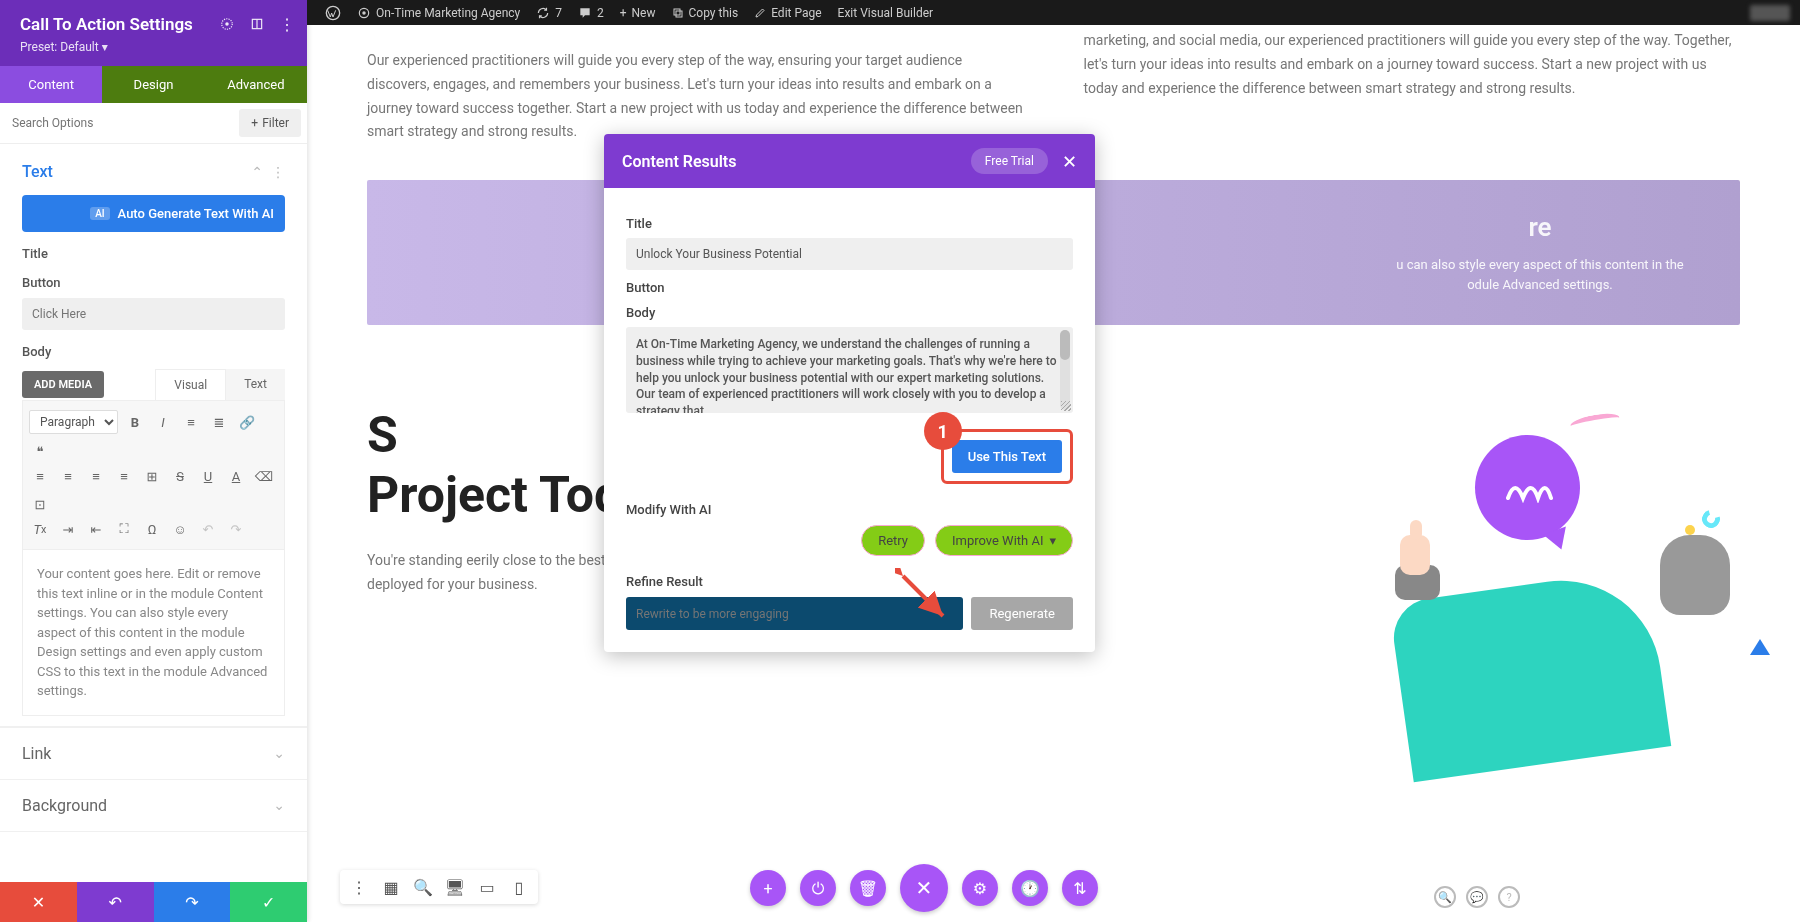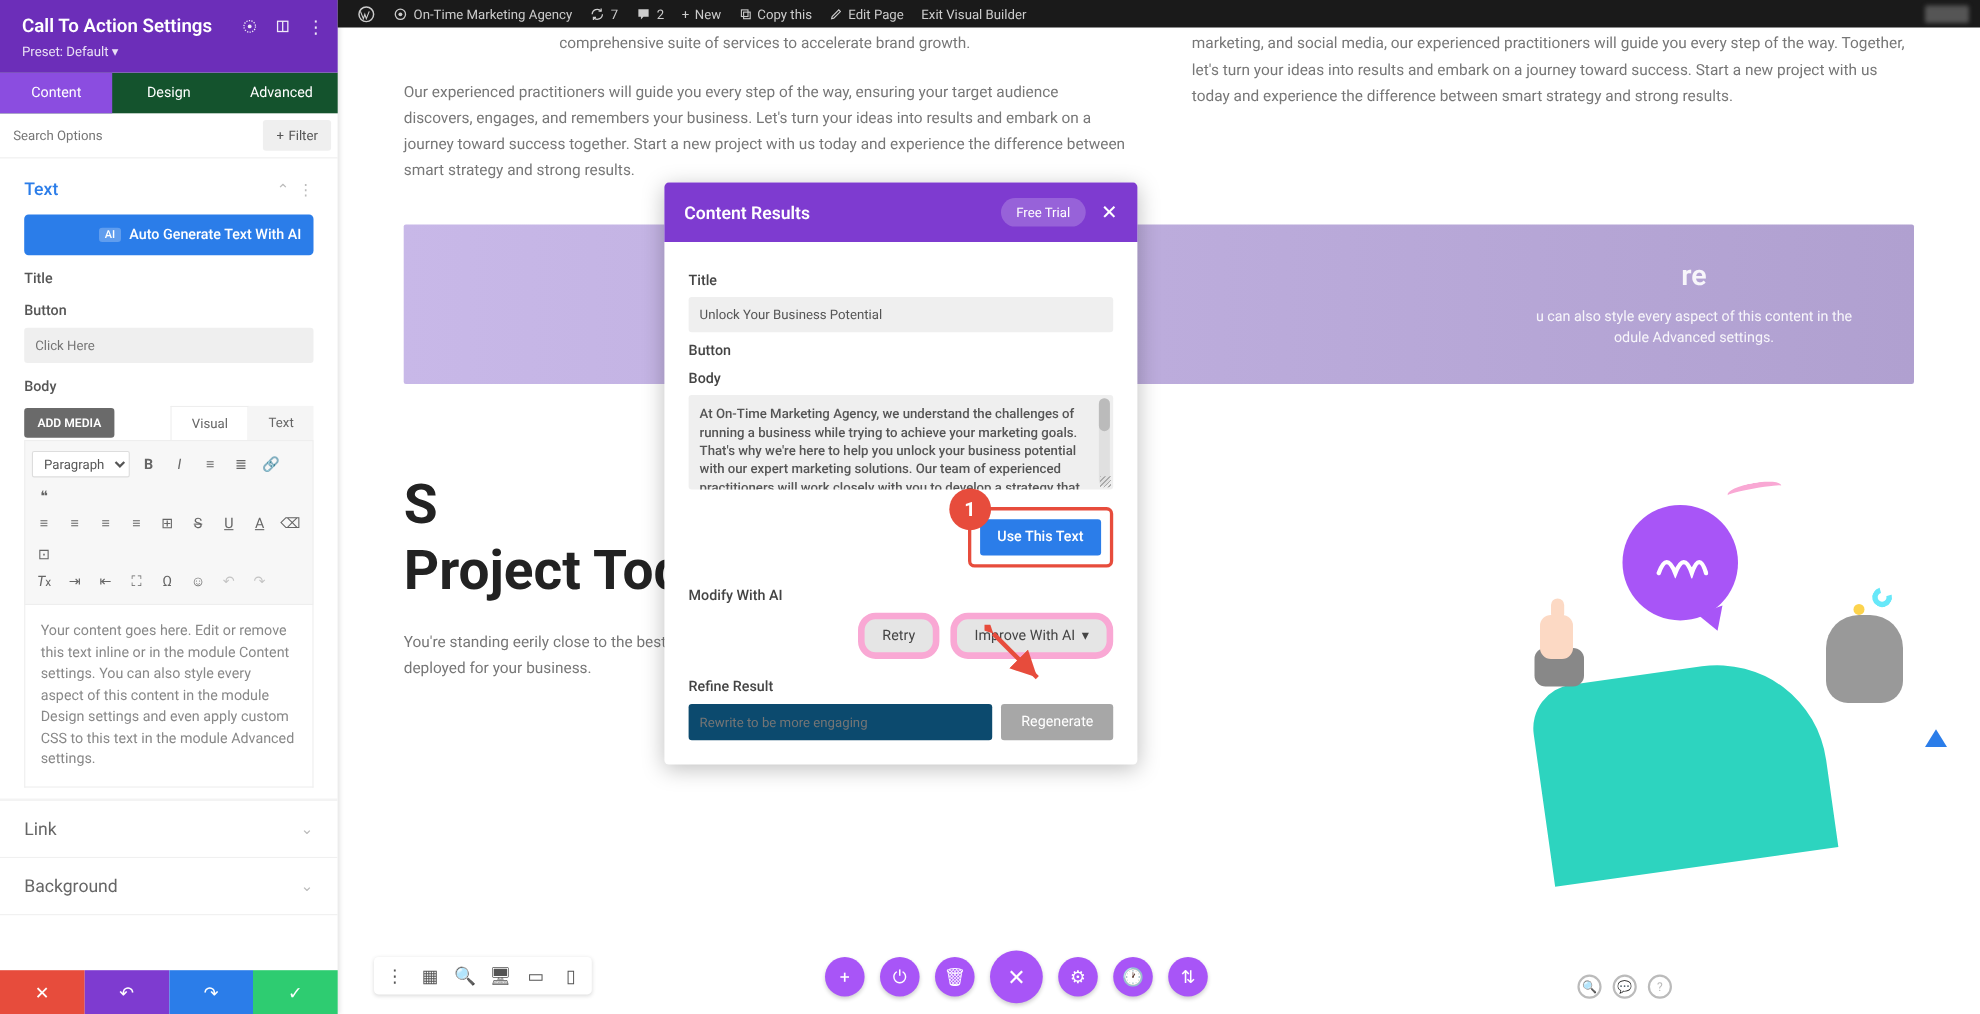--- a/index.html
+++ b/index.html
@@ -12,21 +12,21 @@
 .wp-admin-bar .avatar-blur { width: 40px; height: 16px; background: #555; filter: blur(2px); border-radius: 2px; }
 
 
 .settings-panel { position: absolute; top: 0; left: 0; width: 307px; height: 100%; background: #fff; display: flex; flex-direction: column; box-shadow: 2px 0 4px rgba(0,0,0,0.1); z-index: 50; }
 .panel-header { background: #6c2eb9; color: #fff; padding: 14px 20px 12px; position: relative; }
 .panel-header h2 { font-size: 17px; font-weight: 600; }
 .panel-header .preset { font-size: 12px; margin-top: 6px; color: rgba(255,255,255,0.85); cursor: pointer; }
 .header-icons { position: absolute; top: 16px; right: 12px; display: flex; gap: 14px; }
 .header-icons span { width: 16px; height: 16px; opacity: 0.9; cursor: pointer; display: flex; align-items: center; justify-content: center; }
 
-.panel-tabs { display: flex; background: #14532d; }
+.panel-tabs { display: flex; background: #4d7c0f; }
 .panel-tabs .tab { flex: 1; text-align: center; padding: 11px 0; color: #fff; font-size: 13px; cursor: pointer; }
 .panel-tabs .tab.active { background: #8b4de0; }
 
 .search-row { display: flex; align-items: center; border-bottom: 1px solid #eee; }
 .search-row input { flex: 1; border: none; padding: 10px 12px; font-size: 12px; color: #888; background: #fff; outline: none; }
 .filter-btn { background: #efefef; border: none; padding: 7px 12px; margin: 6px; font-size: 12px; color: #555; border-radius: 3px; cursor: pointer; display: flex; align-items: center; gap: 4px; }
 
 .panel-body { flex: 1; overflow-y: auto; padding: 0; }
 .section { padding: 14px 22px 10px; border-bottom: 1px solid #f0f0f0; }
 .section-header { display: flex; align-items: center; justify-content: space-between; cursor: pointer; padding: 4px 0;}
@@ -97,21 +97,21 @@
 .canvas-controls .cc { width: 22px; height: 22px; color: #555; display: flex; align-items: center; justify-content: center; cursor: pointer; }
 
 .bottom-circle-bar { position: absolute; bottom: 10px; left: 750px; display: flex; gap: 14px; align-items: center; }
 .circ-btn { width: 36px; height: 36px; border-radius: 50%; background: #a855f7; color: #fff; display: flex; align-items: center; justify-content: center; font-size: 16px; cursor: pointer; box-shadow: 0 2px 4px rgba(0,0,0,0.2); }
 .circ-btn.big { width: 48px; height: 48px; font-size: 20px; }
 
 .bottom-right-icons { position: absolute; bottom: 14px; right: 280px; display: flex; gap: 10px; }
 .br-icon { width: 22px; height: 22px; border-radius: 50%; border: 2px solid #bbb; color: #bbb; display: flex; align-items: center; justify-content: center; font-size: 11px; cursor: pointer; }
 
 
-.modal { position: absolute; top: 166px; left: 604px; width: 430px; background: #fff; border-radius: 4px; box-shadow: 0 4px 20px rgba(0,0,0,0.25); z-index: 200; }
+.modal { position: absolute; top: 134px; left: 604px; width: 491px; background: #fff; border-radius: 4px; box-shadow: 0 4px 20px rgba(0,0,0,0.25); z-index: 200; }
 .modal-header { background: #7e3bd0; color: #fff; padding: 14px 18px; display: flex; align-items: center; justify-content: space-between; border-radius: 4px 4px 0 0; }
 .modal-header h3 { font-size: 16px; font-weight: 600; }
 .modal-header .right { display: flex; align-items: center; gap: 14px; }
 .free-trial-pill { background: rgba(255,255,255,0.2); padding: 6px 14px; border-radius: 14px; font-size: 12px; cursor: pointer; }
 .modal-close { font-size: 18px; cursor: pointer; }
 
 .modal-body { padding: 18px 22px; }
 .m-label { font-size: 13px; color: #444; font-weight: 500; margin: 10px 0 7px; }
 .m-field { width: 100%; background: #efefef; border: none; padding: 9px 10px; font-size: 12px; color: #555; border-radius: 3px; }
 .m-textarea-wrap { background: #efefef; border-radius: 3px; padding: 9px 10px; height: 86px; position: relative; overflow: hidden; }
@@ -119,21 +119,21 @@
 .m-textarea-wrap .scroll-thumb { position: absolute; right: 3px; top: 3px; width: 10px; height: 30px; background: #bbb; border-radius: 5px; }
 .m-textarea-wrap .resize-grip { position: absolute; right: 2px; bottom: 2px; width: 10px; height: 10px; background: repeating-linear-gradient(135deg, #aaa 0 1px, transparent 1px 3px); }
 .m-textarea-text { font-size: 12px; color: #555; line-height: 1.4; font-weight: 500; }
 
 .use-text-wrap { display: flex; justify-content: flex-end; margin: 16px 0 6px; position: relative; }
 .use-text-highlight { border: 3px solid #e74c3c; border-radius: 6px; padding: 8px; position: relative; }
 .use-text-btn { background: #2b7de9; color: #fff; border: none; padding: 9px 16px; font-size: 13px; font-weight: 500; border-radius: 3px; cursor: pointer; }
 .step-badge { position: absolute; top: -20px; left: -20px; width: 38px; height: 38px; background: #e74c3c; border-radius: 50%; color: #fff; font-size: 18px; font-weight: 700; display: flex; align-items: center; justify-content: center; }
 
 .modify-row { display: flex; justify-content: flex-end; gap: 10px; margin: 8px 0 6px; }
-.pill-outline { border: 6px solid #f9a8d4; background: #e5e5e5; padding: 7px 16px; font-size: 13px; color: #444; border-radius: 16px; cursor: pointer; display: flex; align-items: center; gap: 6px; }
+.pill-outline { border: 1px solid #f9a8d4; background: #84cc16; padding: 7px 16px; font-size: 13px; color: #444; border-radius: 16px; cursor: pointer; display: flex; align-items: center; gap: 6px; }
 
 .arrow-annotation { position: absolute; top: 568px; left: 895px; z-index: 210; pointer-events: none; }
 
 .refine-row { display: flex; gap: 8px; margin: 8px 0 4px; }
 .refine-input { flex: 1; background: #0c4a6e; border: none; padding: 9px 10px; font-size: 12px; color: #999; border-radius: 3px; }
 .regen-btn { background: #a7a7a7; color: #fff; border: none; padding: 9px 18px; font-size: 13px; border-radius: 3px; cursor: pointer; }
 
 svg { display: block; }
 </style>
 </head>
@@ -310,21 +310,20 @@
     <div class="fbtn undo">↶</div>
     <div class="fbtn redo">↷</div>
     <div class="fbtn save">✓</div>
   </div>
 </div>
 
 <div class="canvas">
   <div class="page-content">
     <div class="two-col">
       <div class="col">
-        <p style="text-align:center">comprehensive suite of services to accelerate brand growth.</p>
         <p style="margin-top:20px">Our experienced practitioners will guide you every step of the way, ensuring your target audience discovers, engages, and remembers your business. Let's turn your ideas into results and embark on a journey toward success together. Start a new project with us today and experience the difference between smart strategy and strong results.</p>
       </div>
       <div class="col">
         <p>marketing, and social media, our experienced practitioners will guide you every step of the way. Together, let's turn your ideas into results and embark on a journey toward success. Start a new project with us today and experience the difference between smart strategy and strong results.</p>
       </div>
     </div>
     <div class="cta-block">
       <div class="cta-overlay-hint">
         <div style="font-size:26px;font-weight:600;margin-bottom:8px">re</div>
         <div>u can also style every aspect of this content in the odule Advanced settings.</div>

